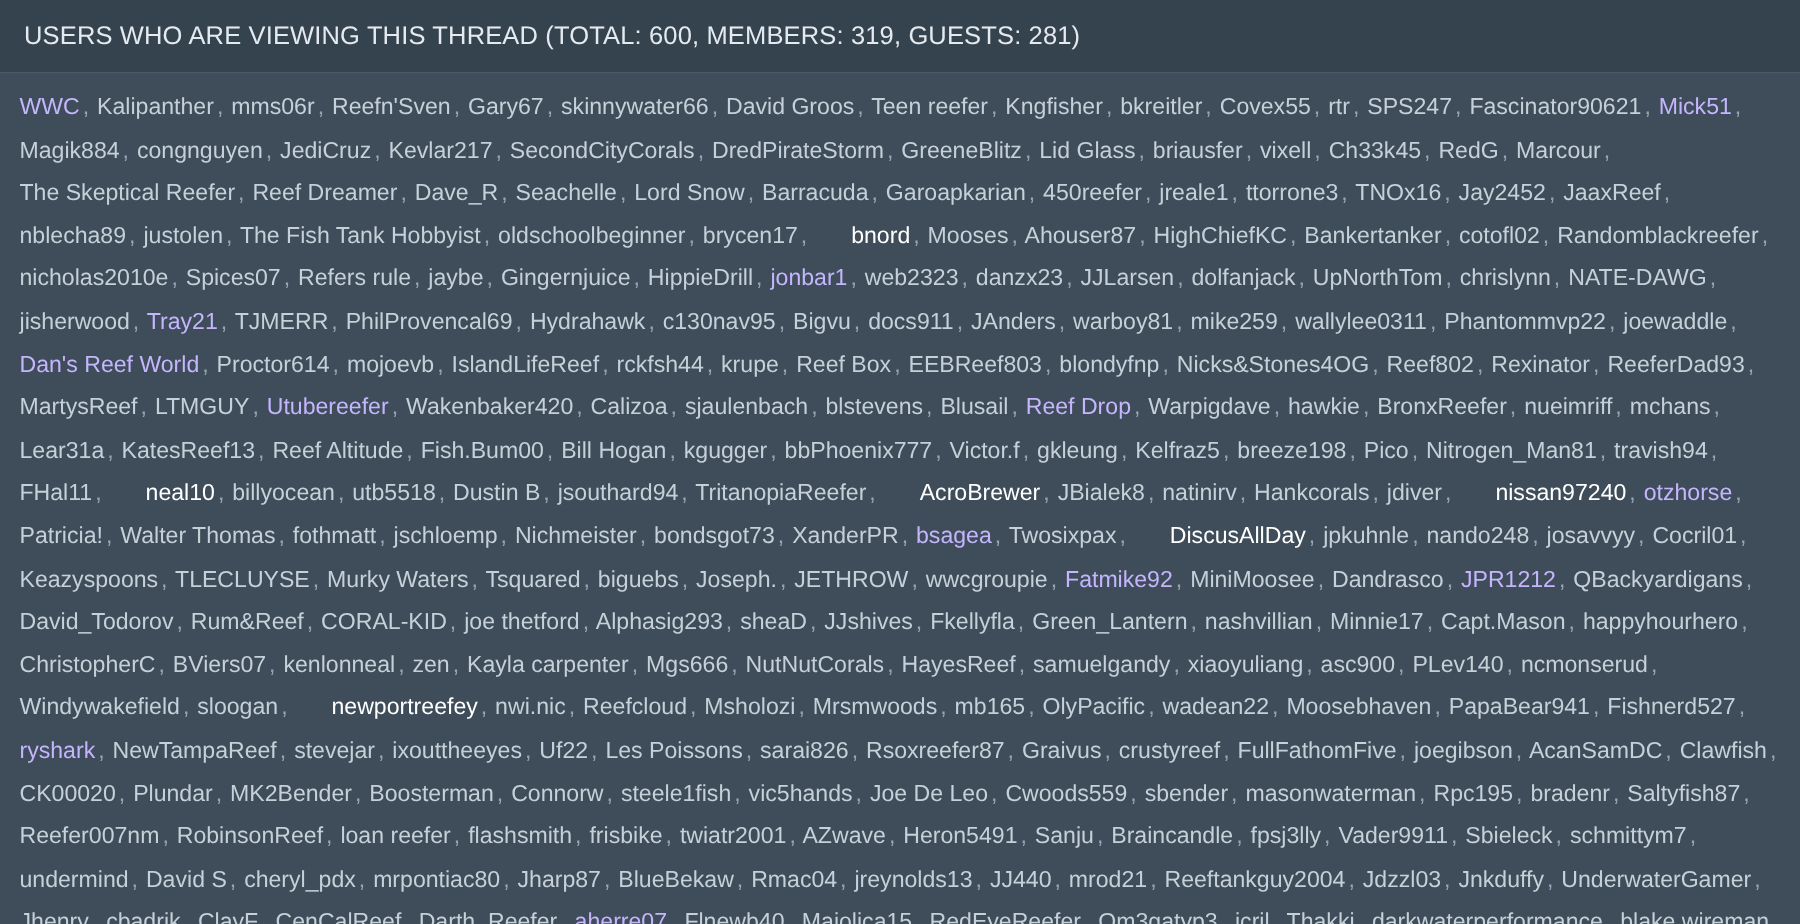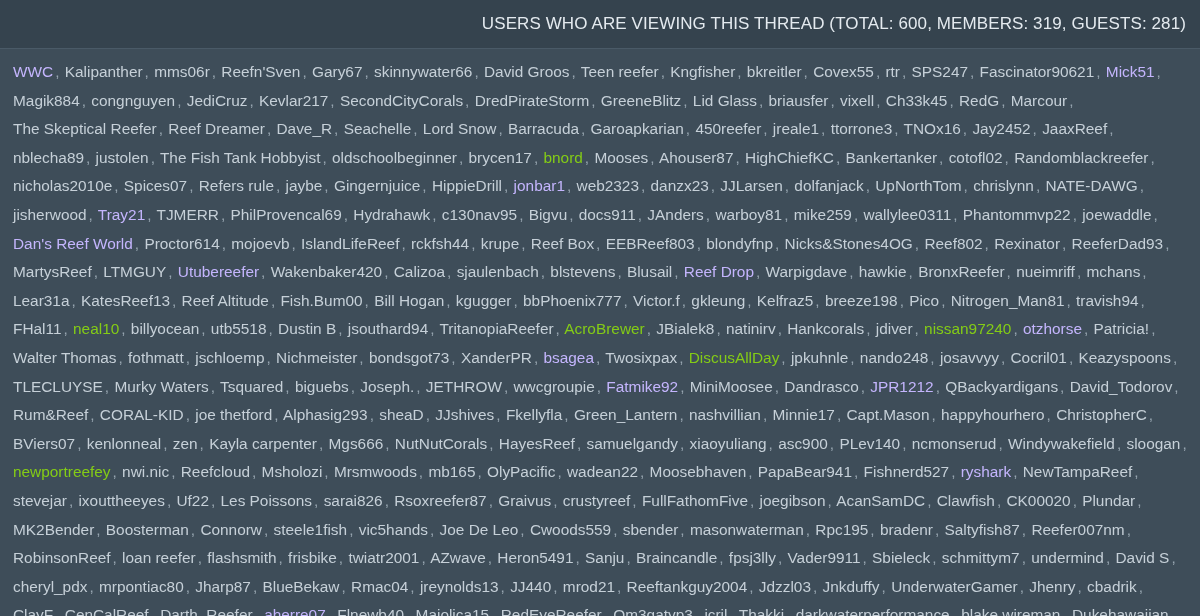--- a/index.html
+++ b/index.html
@@ -26,21 +26,20 @@
     flex-direction: column;
   }
 
   
   #panel-header {
     background: #35434e;
     border-bottom: 1px solid #4a5a67;
     padding: 13px 14px 13px 16px;
     box-sizing: border-box;
     flex: 0 0 auto;
-    text-align: right;
   }
   #panel-header .title {
     font-size: 17px;
     line-height: 22px;
     color: #e4eaef;
     letter-spacing: 0.1px;
     white-space: nowrap;
     font-weight: 400;
   }
 
@@ -59,21 +58,21 @@
     text-align: left;
     word-spacing: 0px;
   }
 
   .username {
     color: #c6d0d8;
     text-decoration: none;
     white-space: nowrap;
   }
   .username.staff   { color: #c4b5fd; }
-  .username.premium { color: #84cc16; }
+  .username.premium { color: #ffffff; margin-left: 24px; }
 
   .sep {
     color: #97a5b0;
     padding: 0 1px 0 2px;
   }
 </style>
 </head>
 <body>
 
 <div id="panel">

